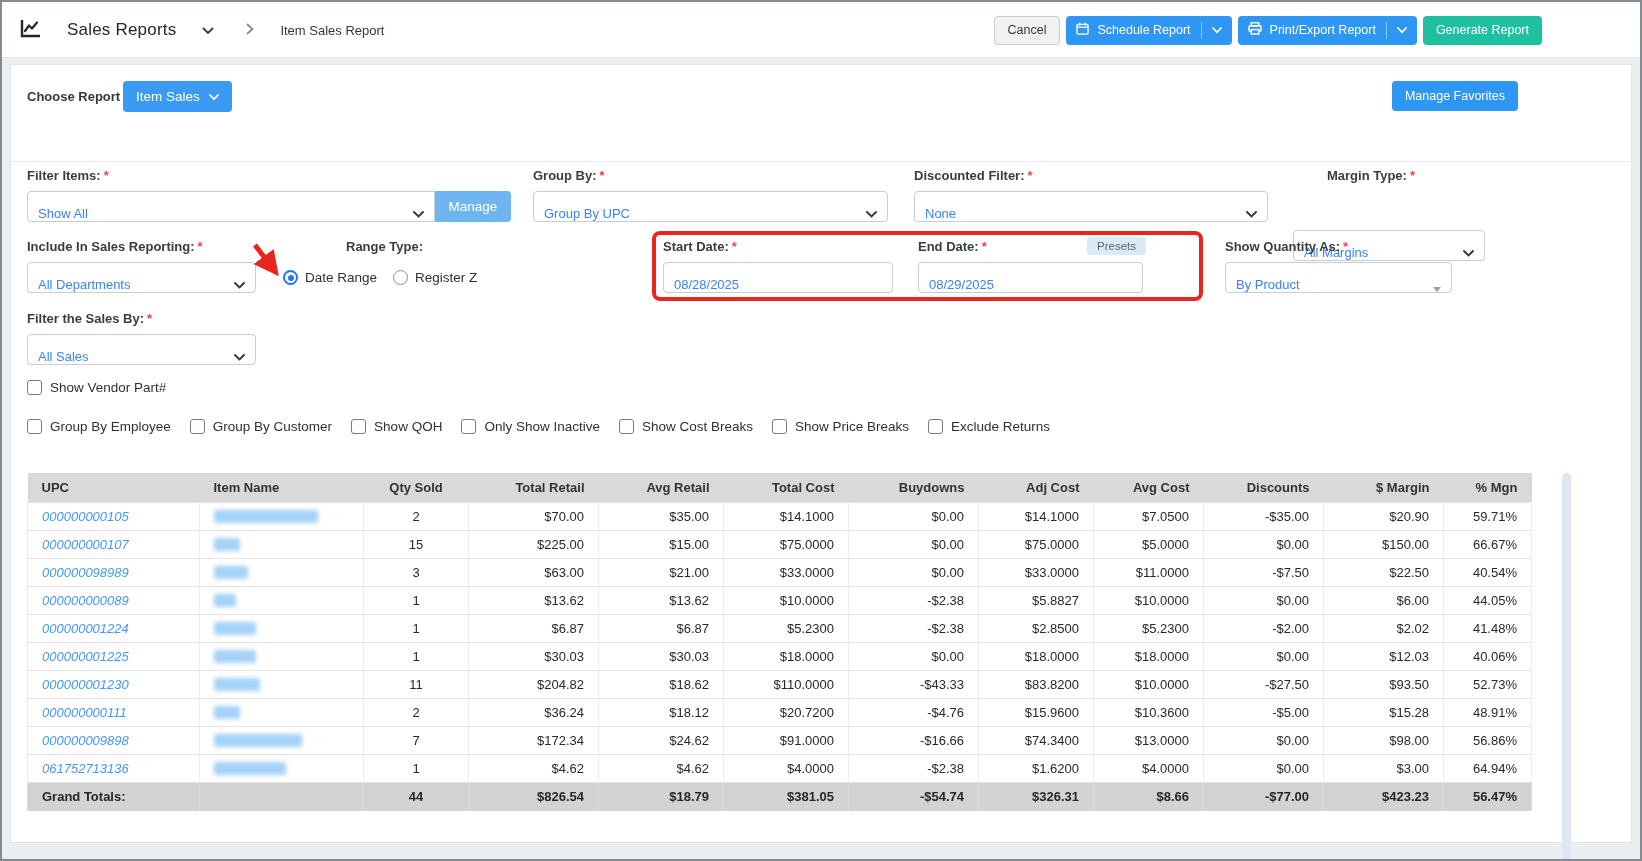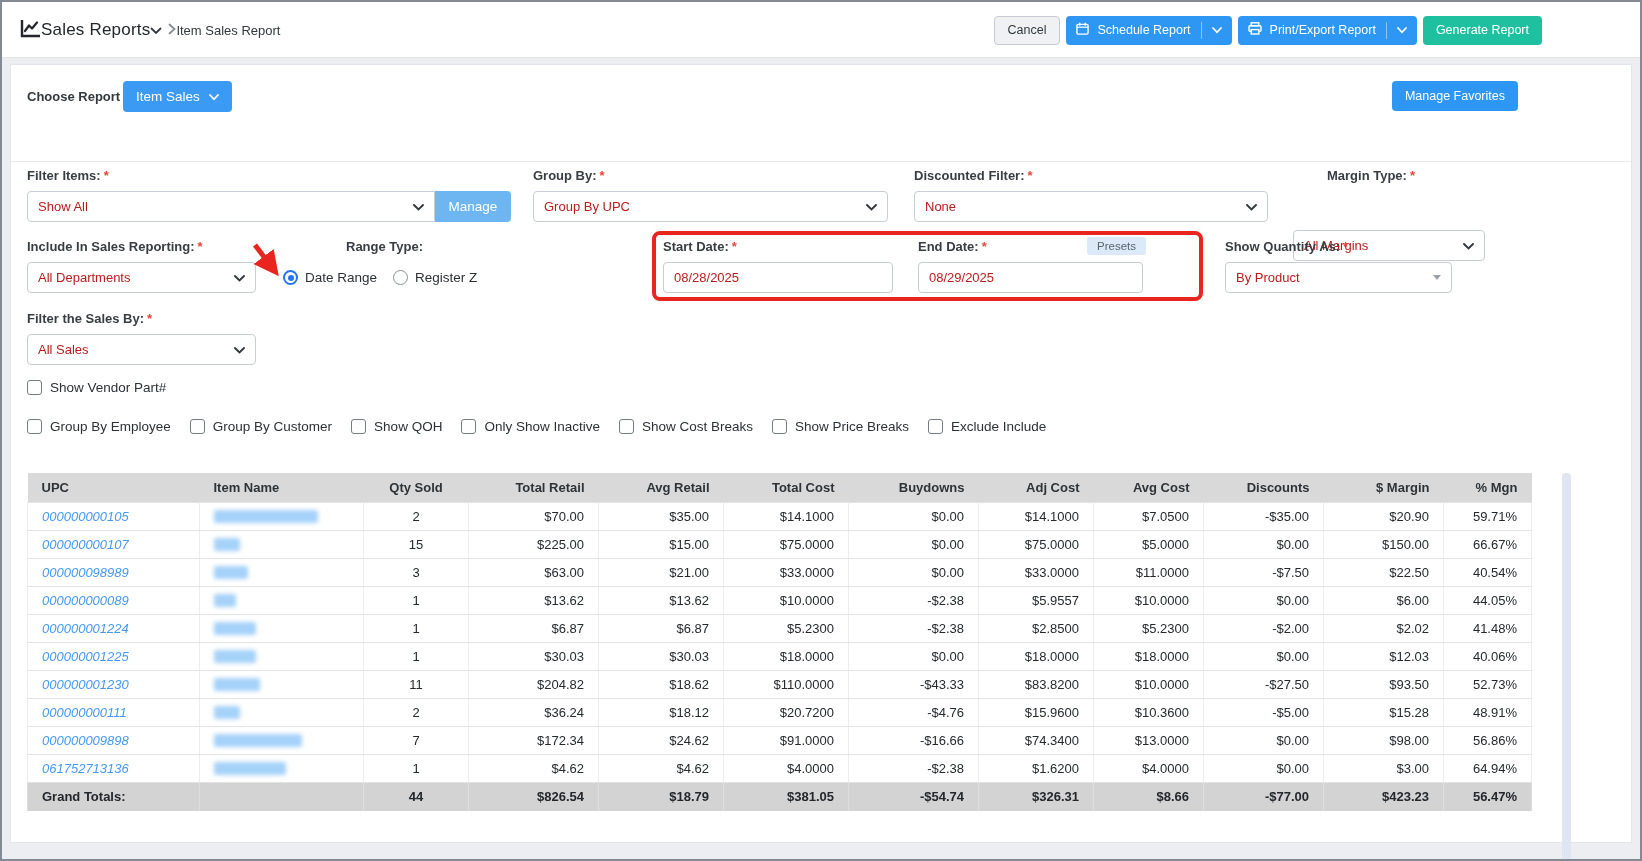--- a/index.html
+++ b/index.html
@@ -1,41 +1,41 @@
 <!DOCTYPE html>
 <html><head>
 <meta charset="utf-8">
 <style>
   * { box-sizing: border-box; margin: 0; padding: 0; }
   body { font-family: "Liberation Sans", "DejaVu Sans", sans-serif; background:#fff; }
   .frame { position:relative; width:1642px; height:861px; border:2px solid #848a94; background:#eceef2; overflow:hidden; }
 
   
   .topbar { position:absolute; left:0; top:0; right:0; height:56px; background:#fff; border-bottom:1px solid #e4e6e9; }
-  .topbar-left { position:absolute; left:18px; top:0; height:56px; display:flex; align-items:center; gap:0; }
+  .topbar-left { position:absolute; left:18px; top:0; height:56px; display:flex; align-items:center; gap:26px; }
   .app-title { font-size:17px; color:#23272c; font-weight:500; letter-spacing:.2px; }
   .crumb { font-size:13px; color:#33383e; }
   .topbar-right { position:absolute; right:98px; top:0; height:56px; display:flex; align-items:center; gap:6px; }
   .btn { height:29px; border-radius:4px; font-size:12.5px; display:inline-flex; align-items:center; cursor:pointer; border:none; font-family:inherit; }
   .btn-cancel { background:#f0f1f2; border:1px solid #c6cbd1; color:#33383e; padding:0 13px; }
   .btn-blue { background:#2e96f3; color:#fff; padding:0 10px; gap:8px; font-weight:500; }
   .btn-split-divider { width:1px; height:17px; background:rgba(255,255,255,.45); margin:0 2px; }
   .btn-teal { background:#1fc0a0; color:#fff; padding:0 13px; font-weight:500; }
 
   
   .card { position:absolute; left:8px; right:8px; top:62px; bottom:16px; background:#fff; border:1px solid #e2e5e9; }
   .choose-label { position:absolute; left:16px; top:24px; font-size:13px; font-weight:700; color:#33383e; }
   .item-sales-btn { position:absolute; left:112px; top:16px; height:31px; background:#3b9af4; color:#fff; border:none; border-radius:4px; padding:0 13px; font-size:13.5px; display:flex; align-items:center; gap:9px; cursor:pointer; font-family:inherit; }
   .manage-fav-btn { position:absolute; right:113px; top:16px; height:30px; background:#2e96f3; color:#fff; border:none; border-radius:4px; padding:0 13px; font-size:12.5px; font-weight:500; cursor:pointer; font-family:inherit; }
   .section-divider { position:absolute; left:0; right:0; top:96px; height:1px; background:#e8eaee; }
 
   .flabel { position:absolute; font-size:13px; font-weight:700; color:#383d43; white-space:nowrap; }
   .req { color:#e8443c; margin-left:3px; }
 
-  .sel, .inp { position:absolute; height:31px; background:#fff; border:1px solid #c8cdd3; border-radius:4px; display:flex; align-items:center; justify-content:space-between; padding:0 10px; font-size:13px; color:#b91c1c; cursor:pointer; }
+  .sel, .inp { position:absolute; height:31px; background:#fff; border:1px solid #c8cdd3; border-radius:4px; display:flex; align-items:flex-end; justify-content:space-between; padding:0 10px; font-size:13px; color:#3b82f6; cursor:pointer; }
   .sel .chev { flex:0 0 auto; margin-left:8px; }
   .inp { cursor:text; justify-content:flex-start; }
   .tri { width:0; height:0; border-left:4.5px solid transparent; border-right:4.5px solid transparent; border-top:5.5px solid #9aa0a6; }
 
   .manage-btn { position:absolute; left:424px; top:126px; width:76px; height:31px; background:#6db6f2; color:#fff; border:none; border-radius:0 4px 4px 0; font-size:13.5px; cursor:pointer; font-family:inherit; }
 
   .radio-row { position:absolute; left:272px; top:197px; height:31px; display:flex; align-items:center; gap:16px; }
   .radio-opt { display:flex; align-items:center; gap:7px; font-size:13.5px; color:#2c3136; cursor:pointer; }
   .radio { width:15px; height:15px; border-radius:50%; border:1.5px solid #8a9097; background:#fff; position:relative; }
   .radio.on { border:2px solid #2276f3; }
@@ -245,21 +245,21 @@
         <span class="cb-item">
           <span class="cb"></span>
           <span>Show Cost Breaks</span>
         </span>
         <span class="cb-item">
           <span class="cb"></span>
           <span>Show Price Breaks</span>
         </span>
         <span class="cb-item">
           <span class="cb"></span>
-          <span>Exclude Include</span>
+          <span>Exclude Returns</span>
         </span>
       </div>
 
     <div class="tbl-wrap">
       <table>
         <colgroup>
             <col style="width: 172px;">
             <col style="width: 164px;">
             <col style="width: 105px;">
             <col style="width: 130px;">
@@ -340,21 +340,21 @@
             <tr>
               <td class="al"><a class="upc" href="#">000000000089</a></td>
               <td class="al">
                 <div class="blob" style="width: 22px;"></div>
               </td>
               <td class="ac">1</td>
               <td class="ar">$13.62</td>
               <td class="ar">$13.62</td>
               <td class="ar">$10.0000</td>
               <td class="ar">-$2.38</td>
-              <td class="ar">$5.9557</td>
+              <td class="ar">$5.8827</td>
               <td class="ar">$10.0000</td>
               <td class="ar">$0.00</td>
               <td class="ar">$6.00</td>
               <td class="ar">44.05%</td>
             </tr>
             <tr>
               <td class="al"><a class="upc" href="#">000000001224</a></td>
               <td class="al">
                 <div class="blob" style="width: 42px;"></div>
               </td>

